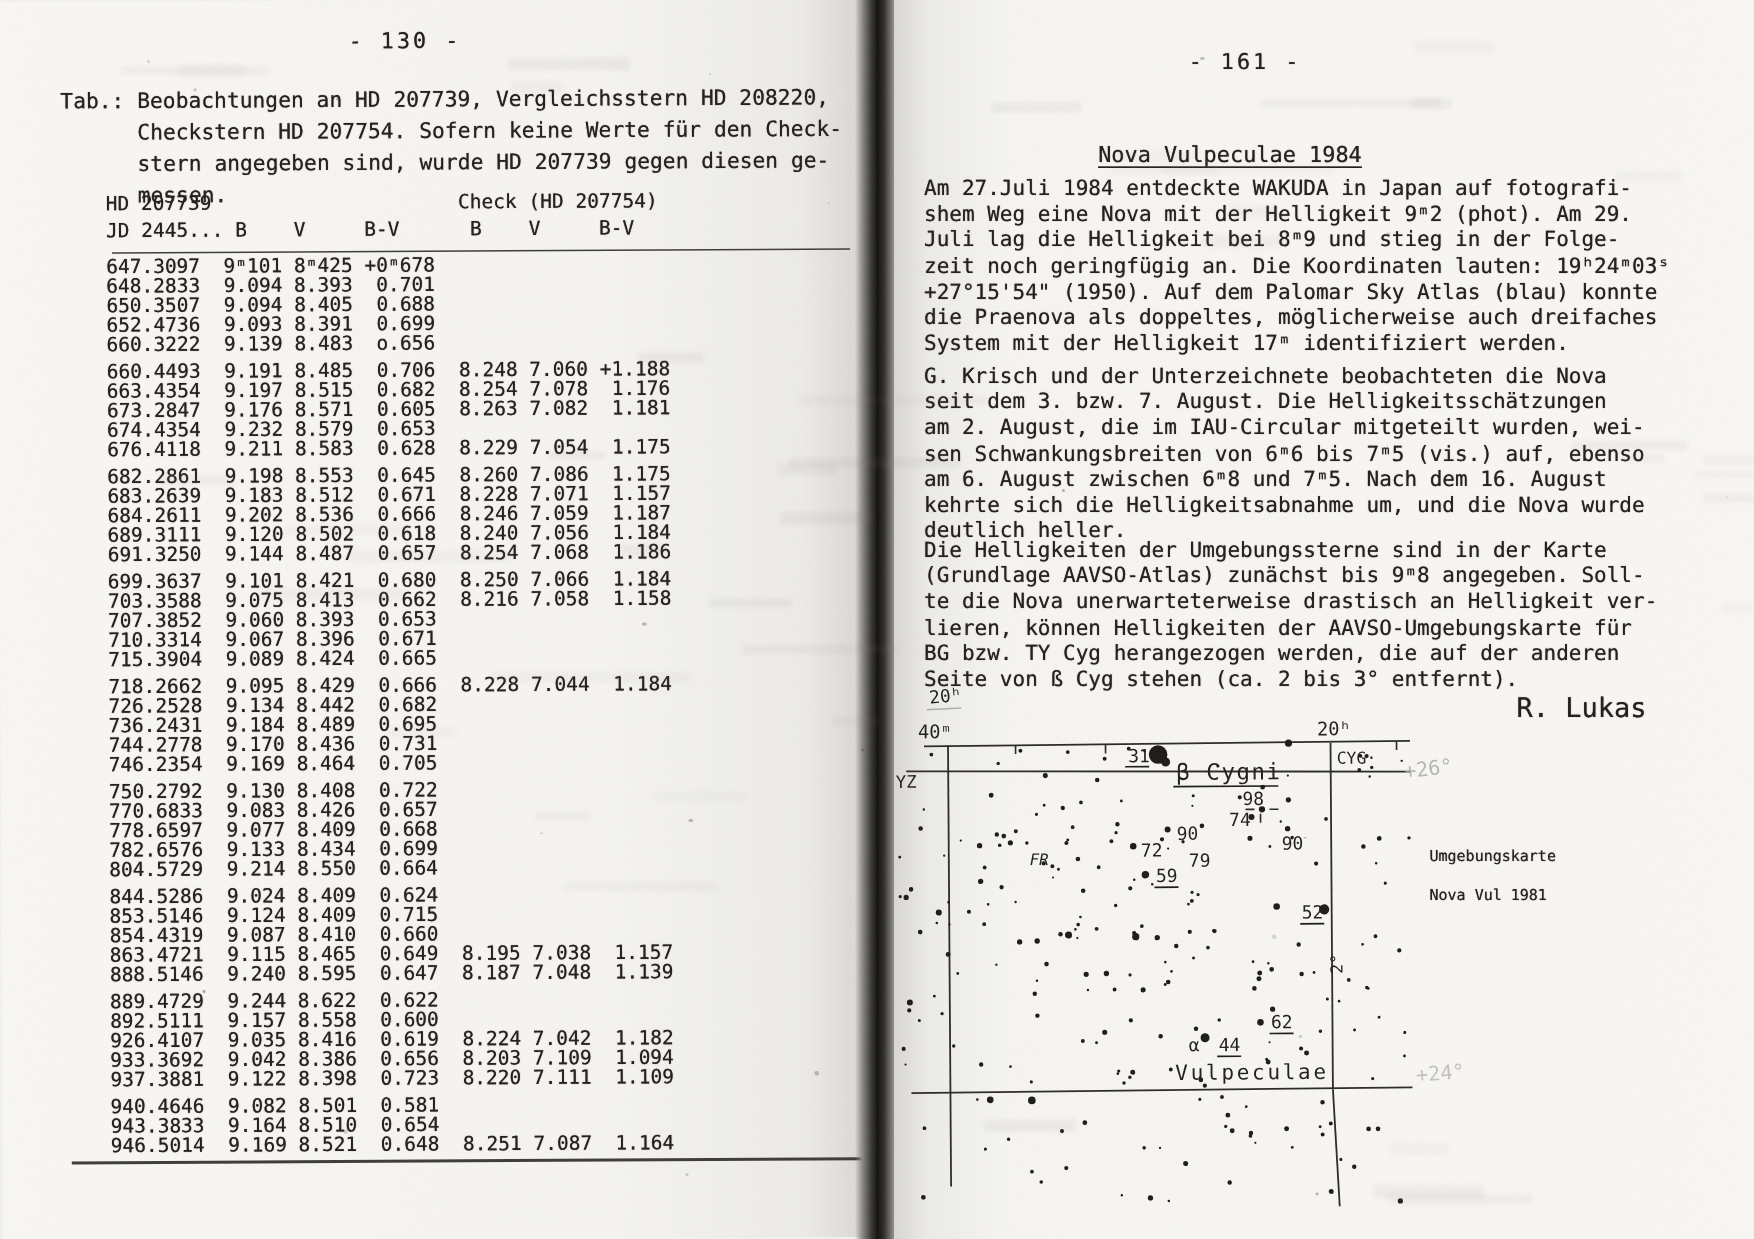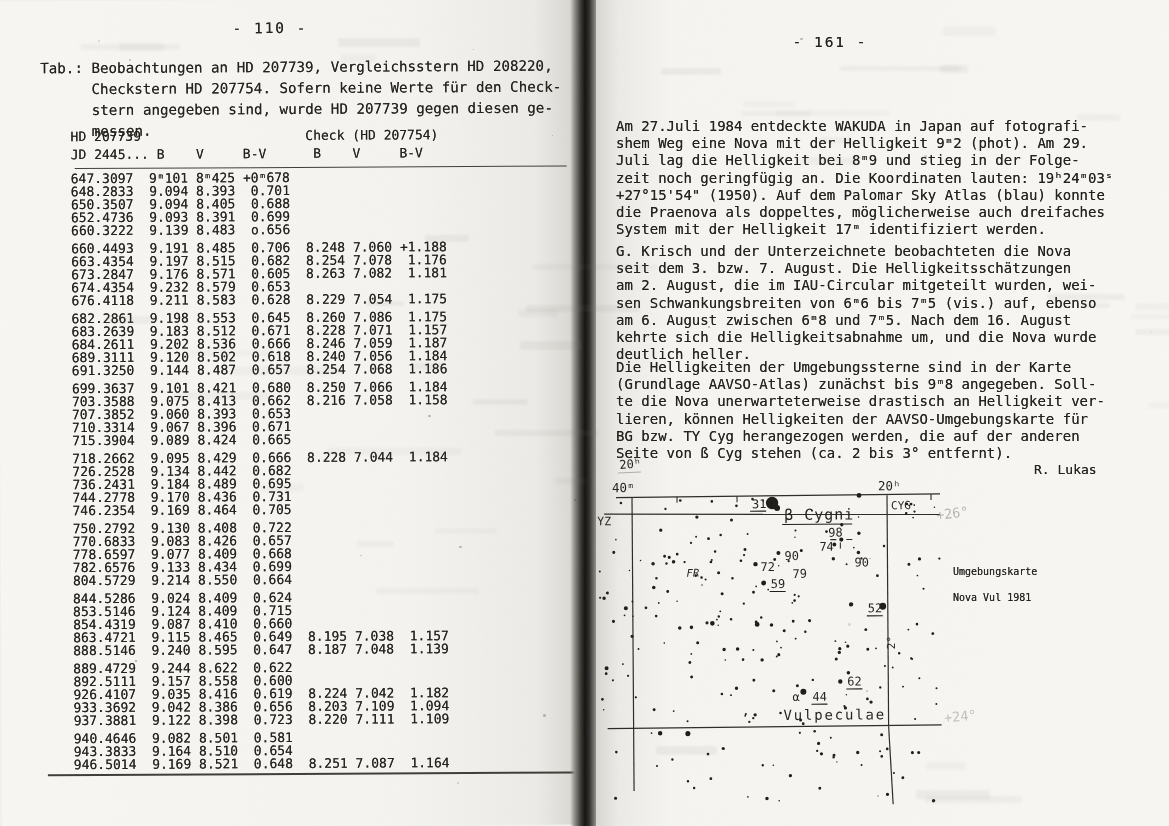--- a/index.html
+++ b/index.html
@@ -32,40 +32,40 @@
   .trow{font-size:13px;line-height:12.9px;height:12.9px}
 
   
   .pagenum-r{left:174px;top:34px}
   .sec-head{left:4px;top:66px;font-size:14.6px;text-decoration:underline;
             text-underline-offset:3px;text-decoration-thickness:1.2px}
   .art-title{left:4px;top:95px;width:440px;text-align:center;font-size:14.6px;
             text-decoration:underline;text-underline-offset:3px;text-decoration-thickness:1.2px}
   .para{font-size:14px;line-height:17.2px;left:20px}
   .p1{top:118px}.p2{top:243px}.p3{top:359px}
-  .sig{left:438px;top:462px;font-size:13px}
+  .sig{left:415px;top:462px;font-size:18px}
   .chart-wrap{left:9px;top:452px;width:345px;height:372px;transform:rotate(-0.4deg)}
   .chart-wrap svg{overflow:visible;display:block}
   .chart-wrap text{font-family:"DejaVu Sans Mono",monospace;fill:#211f1b}
   .chart-cap{font-size:10px}
   .cap1{left:357px;top:566px}
   .cap2{left:357px;top:592px}
   .dec-note{color:#a8a6a0;font-size:13.5px;opacity:.8}
   .dec-top{left:340px;top:505px;transform:rotate(-7deg)}
   .dec-bottom{left:348px;top:708px;transform:rotate(-5deg);opacity:.65}
 
   .ghost{position:absolute;background:#84817b;border-radius:2px;filter:blur(1.3px);pointer-events:none}
   .speck{position:absolute;background:#4a4843;border-radius:50%;pointer-events:none}
   .noise{position:absolute;left:0;top:0;width:1169px;height:826px;pointer-events:none;opacity:.5}
 </style>
 </head>
 <body>
 
 <section class="abs page-left">
-  <div class="abs pagenum pagenum-l ink">- 110 -</div>
+  <div class="abs pagenum pagenum-l ink">- 130 -</div>
 
   <pre class="abs caption ink">Tab.: Beobachtungen an HD 207739, Vergleichsstern HD 208220,
       Checkstern HD 207754. Sofern keine Werte für den Check-
       stern angegeben sind, wurde HD 207739 gegen diesen ge-
       messen.</pre>
 
   <pre class="abs th-groups ink">HD 207739                     Check (HD 207754)</pre>
   <pre class="abs th-cols ink">JD 2445... B    V     B-V      B    V     B-V</pre>
 
   <div class="abs rule rule-top"></div>
@@ -136,20 +136,21 @@
 
   <div class="abs rule rule-bottom"></div>
 </section>
 
 <div class="abs spine"></div>
 
 <section class="abs page-right">
   <div class="abs pagenum pagenum-r ink">- 161 -</div>
 
 
+  <div class="abs art-title ink">Nova Vulpeculae 1984</div>
 
   <pre class="abs para p1 ink">Am 27.Juli 1984 entdeckte WAKUDA in Japan auf fotografi-
 shem Weg eine Nova mit der Helligkeit 9ᵐ2 (phot). Am 29.
 Juli lag die Helligkeit bei 8ᵐ9 und stieg in der Folge-
 zeit noch geringfügig an. Die Koordinaten lauten: 19ʰ24ᵐ03ˢ
 +27°15'54" (1950). Auf dem Palomar Sky Atlas (blau) konnte
 die Praenova als doppeltes, möglicherweise auch dreifaches
 System mit der Helligkeit 17ᵐ identifiziert werden.</pre>
   <pre class="abs para p2 ink">G. Krisch und der Unterzeichnete beobachteten die Nova
 seit dem 3. bzw. 7. August. Die Helligkeitsschätzungen

